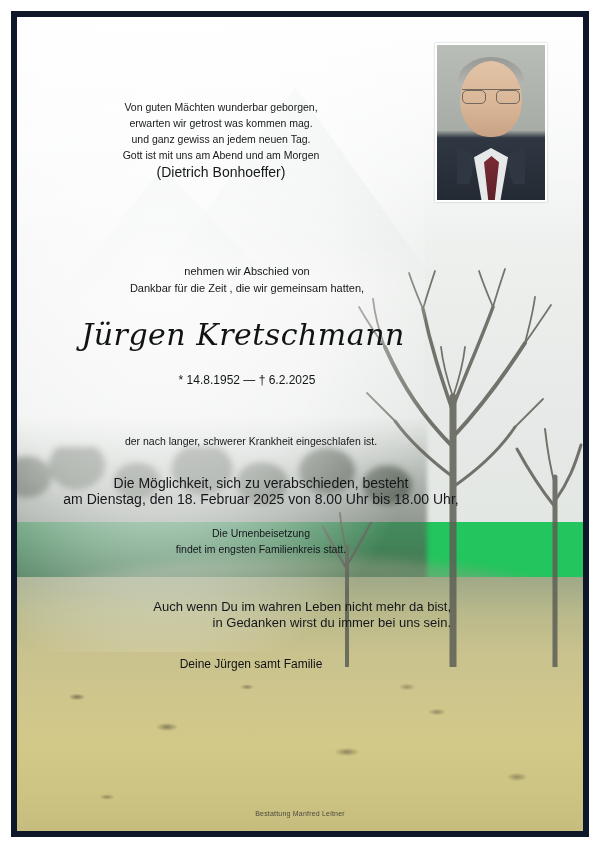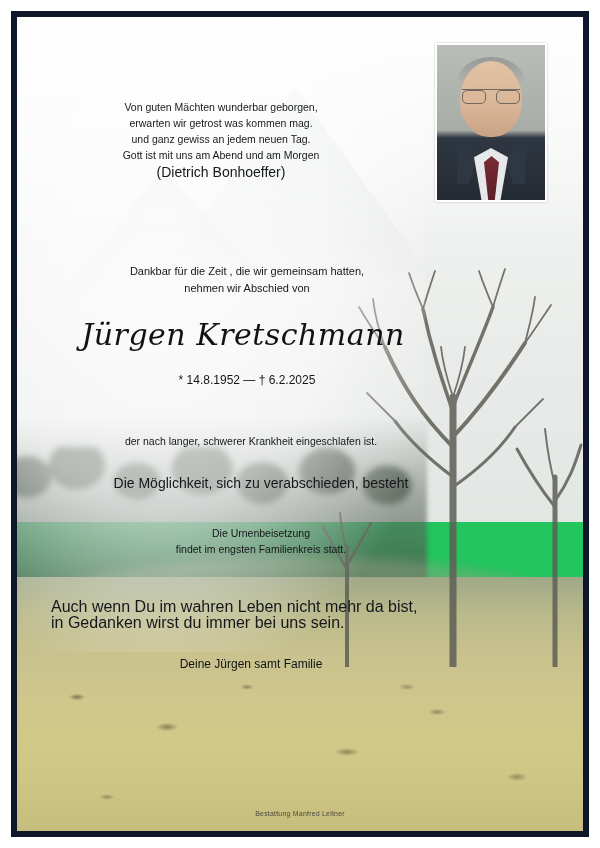--- a/index.html
+++ b/index.html
@@ -346,22 +346,22 @@
     font-size: 10.5px;
     line-height: 16px;
     color: #15171a;
   }
 
   .closing {
     position: absolute;
     left: 34px;
     top: 582px;
     width: 400px;
-    text-align: left;
-    font-size: 16px;
+    text-align: right;
+    font-size: 13px;
     line-height: 16px;
     color: #15171a;
   }
 
   .family {
     position: absolute;
     left: 34px;
     top: 640px;
     width: 400px;
     text-align: center;
@@ -455,32 +455,33 @@
 
       <div class="poem">
         <div>Von guten Mächten wunderbar geborgen,</div>
         <div>erwarten wir getrost was kommen mag.</div>
         <div>und ganz gewiss an jedem neuen Tag.</div>
         <div>Gott ist mit uns am Abend und am Morgen</div>
         <div class="src">(Dietrich Bonhoeffer)</div>
       </div>
 
       <div class="lead">
+        <div>nehmen wir Abschied von</div>
         <div>Dankbar für die Zeit , die wir gemeinsam hatten,</div>
-        <div>nehmen wir Abschied von</div>
       </div>
 
       <div class="name">Jürgen Kretschmann</div>
 
       <div class="dates">* 14.8.1952  —  † 6.2.2025</div>
 
       <div class="illness">der nach langer, schwerer Krankheit eingeschlafen ist.</div>
 
       <div class="info">
         <div>Die Möglichkeit, sich zu verabschieden, besteht</div>
+        <div>am Dienstag, den 18. Februar 2025 von 8.00 Uhr bis 18.00 Uhr,</div>
       </div>
 
       <div class="urn">
         <div>Die Urnenbeisetzung</div>
         <div>findet im engsten Familienkreis statt.</div>
       </div>
 
       <div class="closing">
         <div>Auch wenn Du im wahren Leben nicht mehr da bist,</div>
         <div>in Gedanken wirst du immer bei uns sein.</div>

